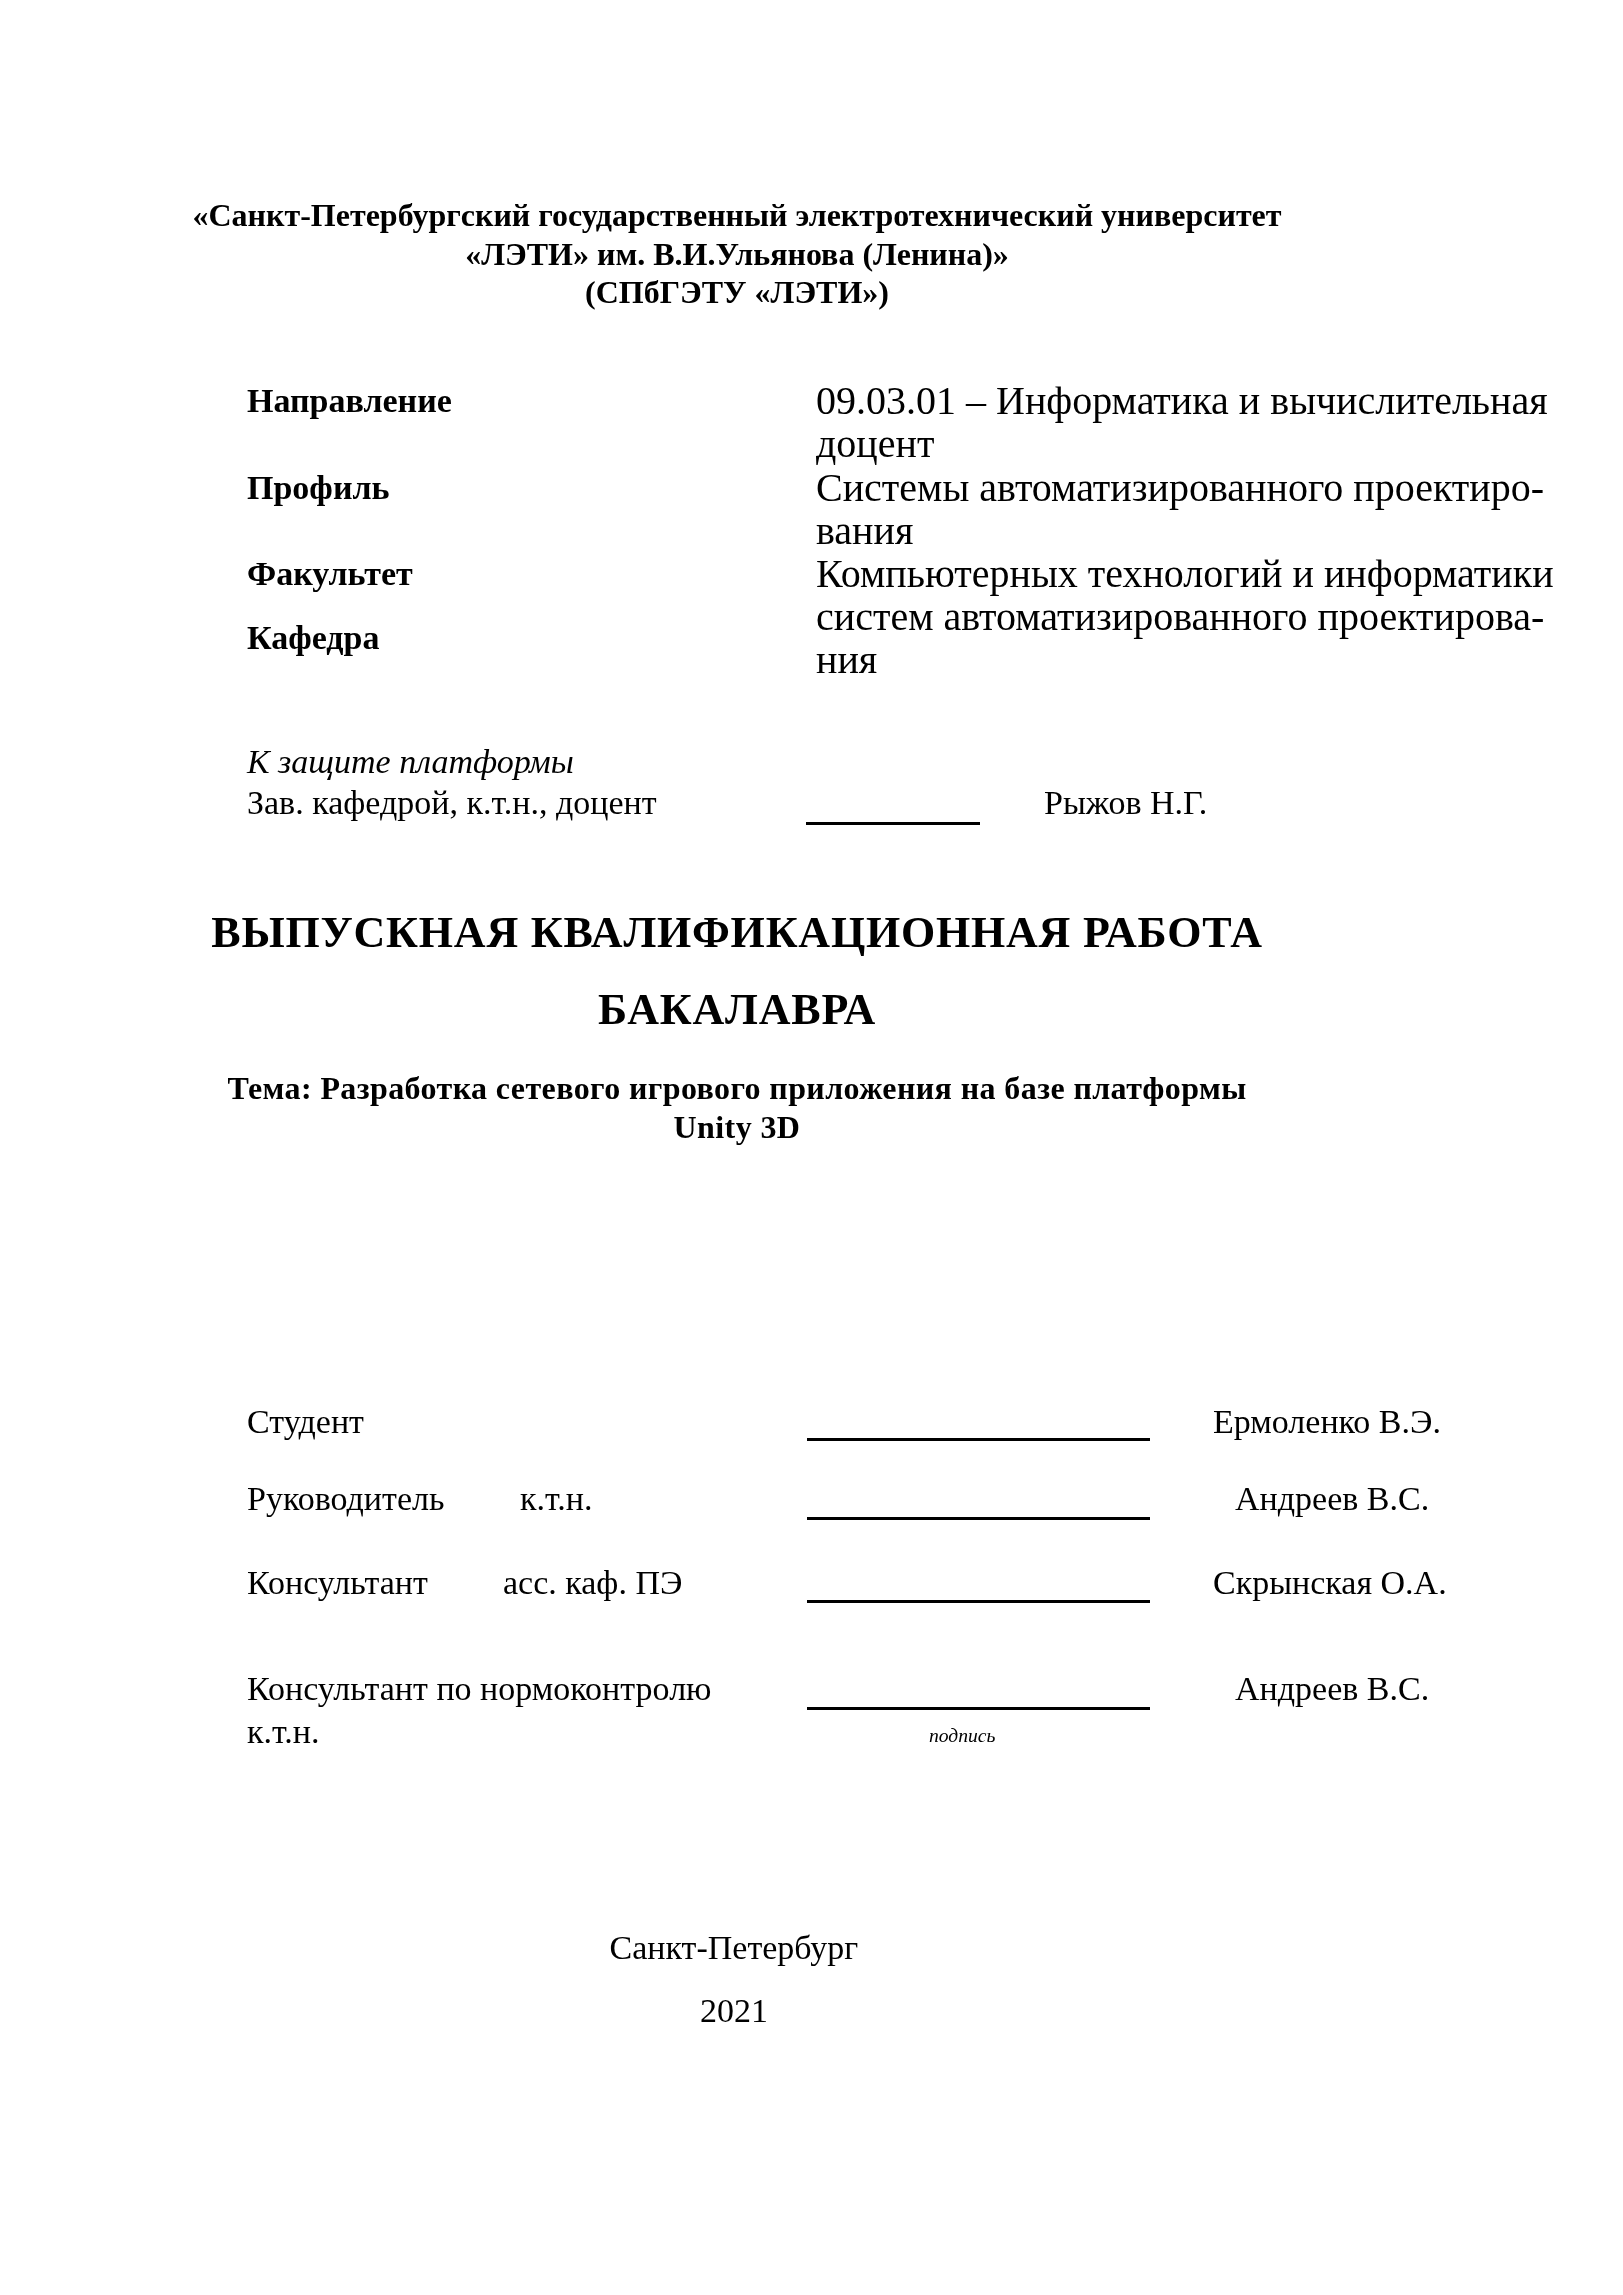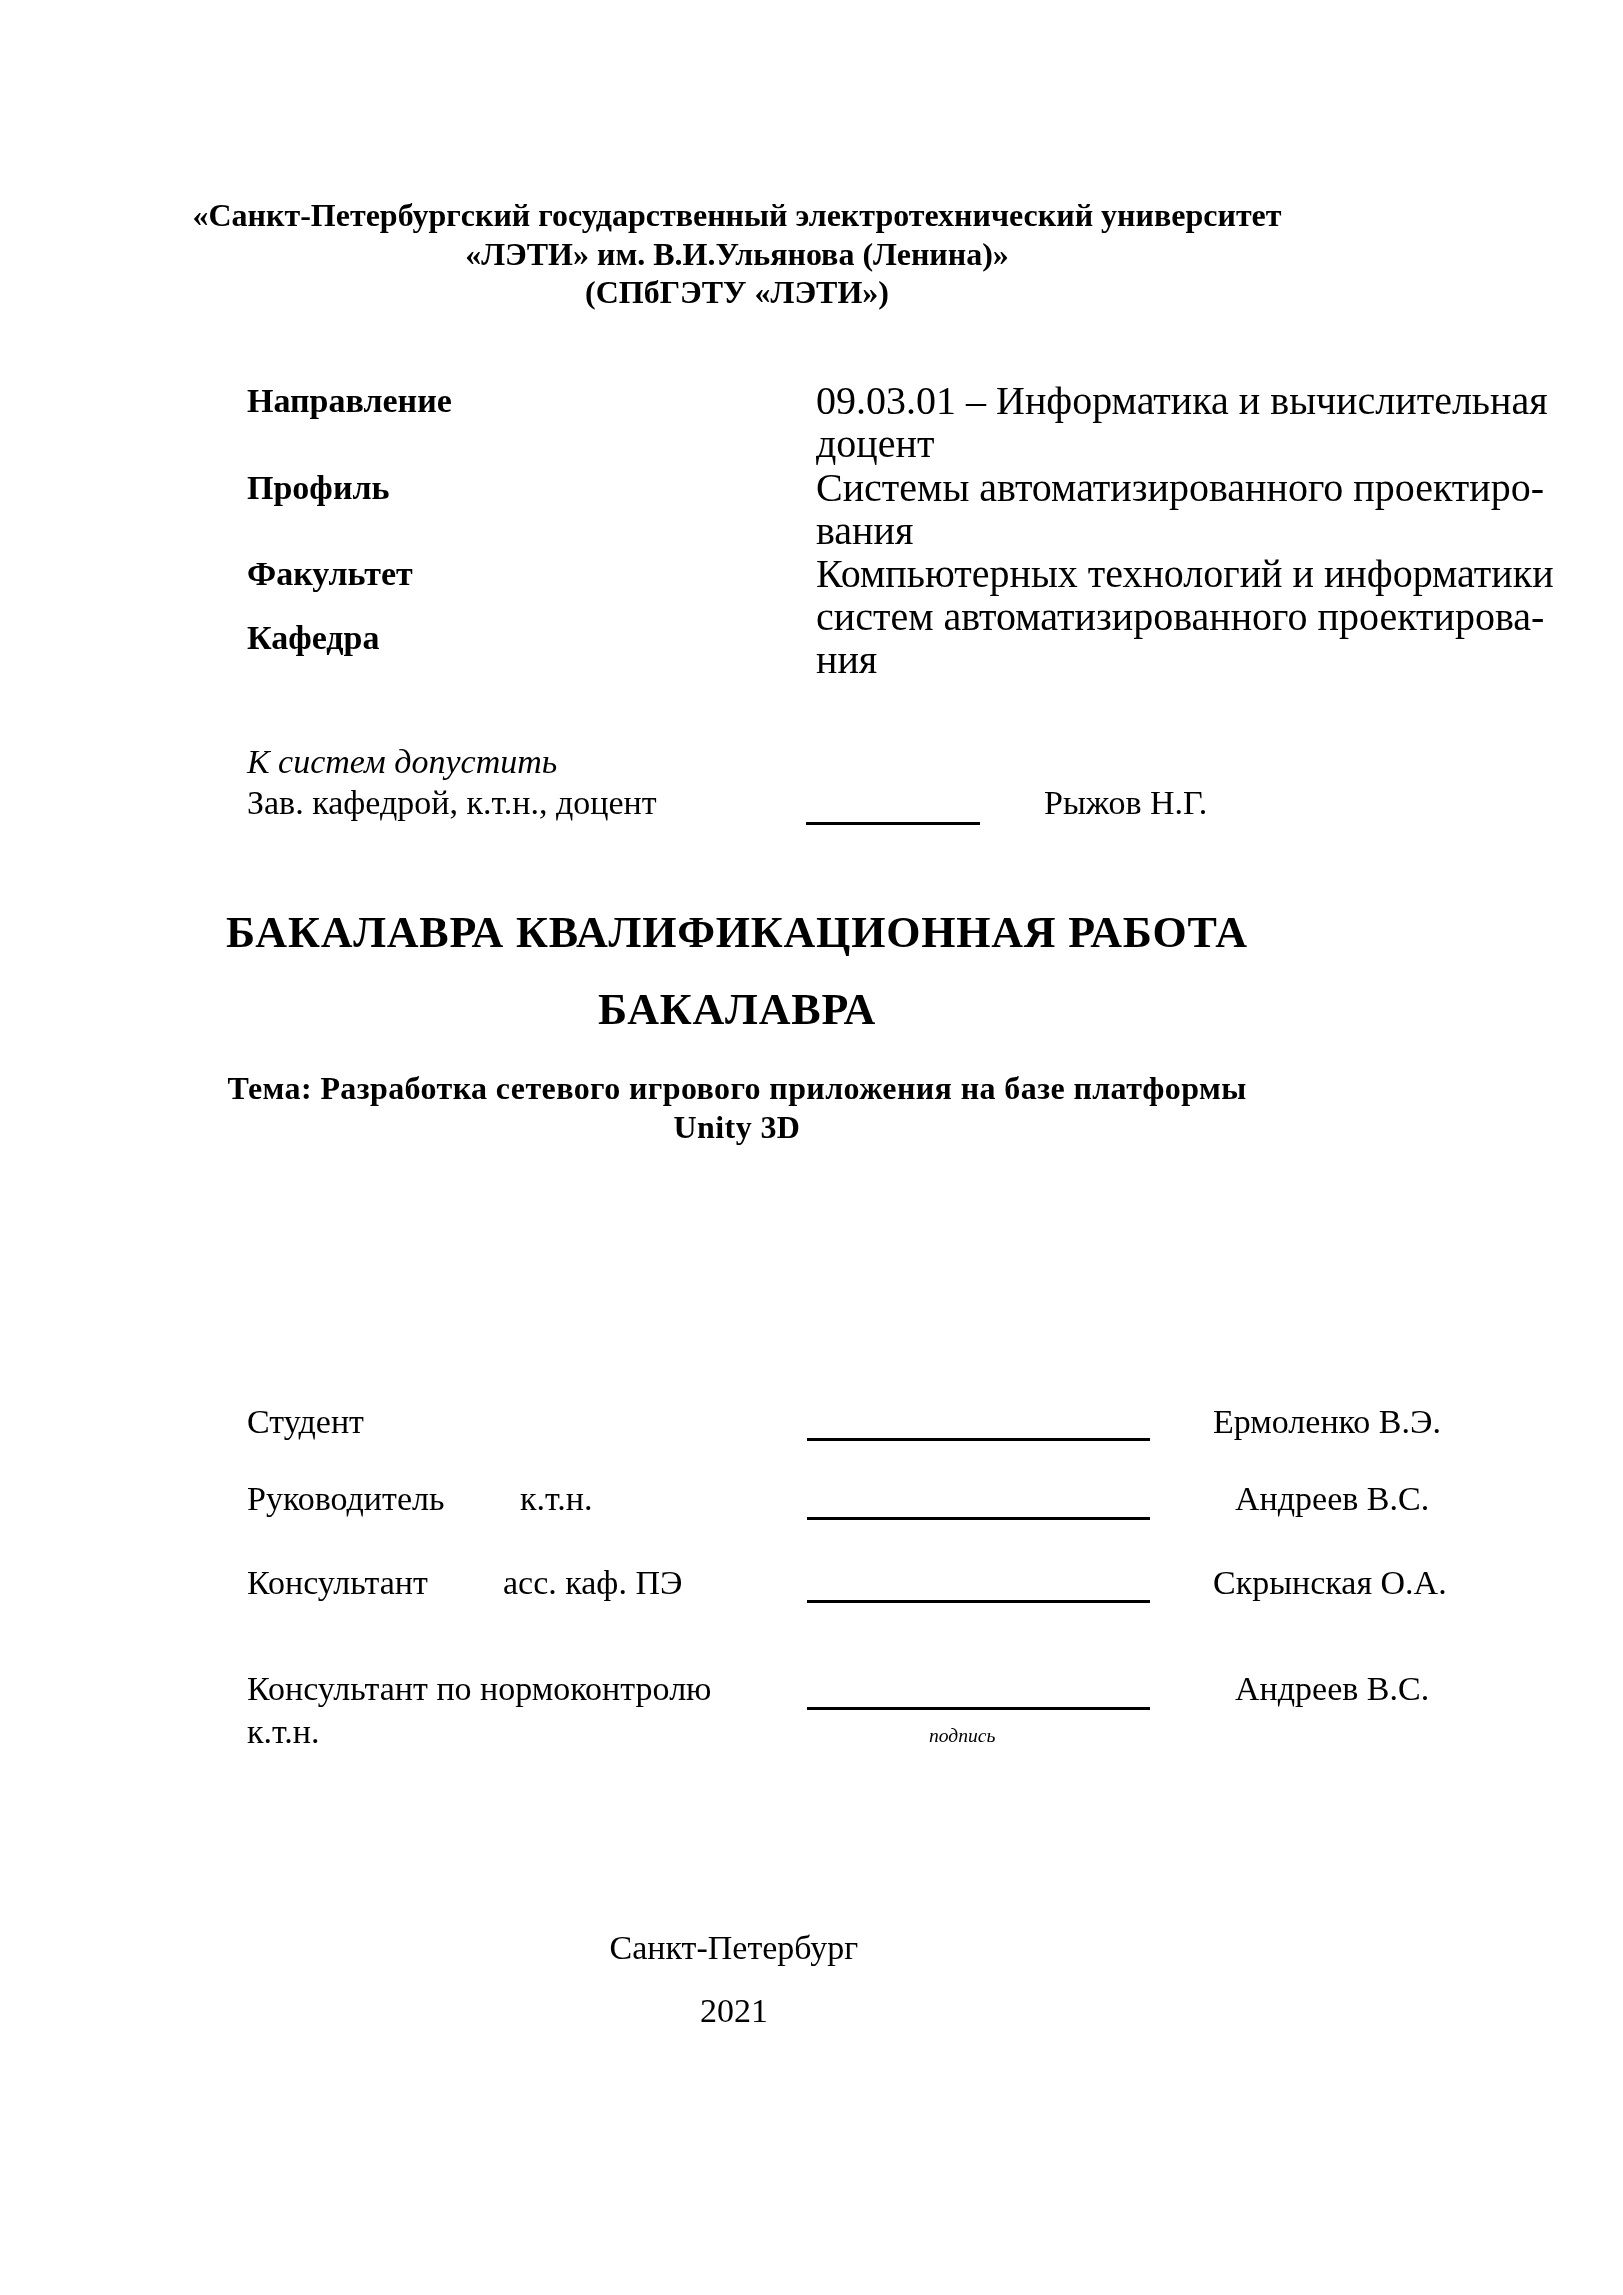--- a/index.html
+++ b/index.html
@@ -91,26 +91,26 @@
   <div class="abs val" style="top:509px;">вания</div>
 
   <div class="abs lbl" style="top:552px;">Факультет</div>
   <div class="abs val" style="top:552px;">Компьютерных технологий и информатики</div>
 
   <div class="abs lbl" style="top:616px;">Кафедра</div>
   <div class="abs val" style="top:595px;">систем автоматизированного проектирова-</div>
   <div class="abs val" style="top:638px;">ния</div>
 </div>
 
-<div class="abs plain italic" style="top:740px; left:247px;">К систем допустить</div>
+<div class="abs plain italic" style="top:740px; left:247px;">К защите платформы</div>
 <div class="abs plain" style="top:781px; left:247px;">Зав. кафедрой, к.т.н., доцент</div>
 <div class="sigline" style="top:822px; left:806px; width:174px;"></div>
 <div class="abs plain" style="top:781px; left:1044px;">Рыжов Н.Г.</div>
 
-<div class="abs center title-main" style="top:908px;">БАКАЛАВРА КВАЛИФИКАЦИОННАЯ РАБОТА</div>
+<div class="abs center title-main" style="top:908px;">ВЫПУСКНАЯ КВАЛИФИКАЦИОННАЯ РАБОТА</div>
 <div class="abs center title-main" style="top:985px;">БАКАЛАВРА</div>
 <div class="abs center title-sub" style="top:1069px;">Тема: Разработка сетевого игрового приложения на базе платформы</div>
 <div class="abs center title-sub" style="top:1108px;">Unity 3D</div>
 
 <div>
 
   <div class="abs plain" style="top:1400px; left:247px;">Студент</div>
   <div class="sigline" style="top:1438px; left:807px; width:343px;"></div>
   <div class="abs plain" style="top:1400px; left:1213px;">Ермоленко В.Э.</div>
 

